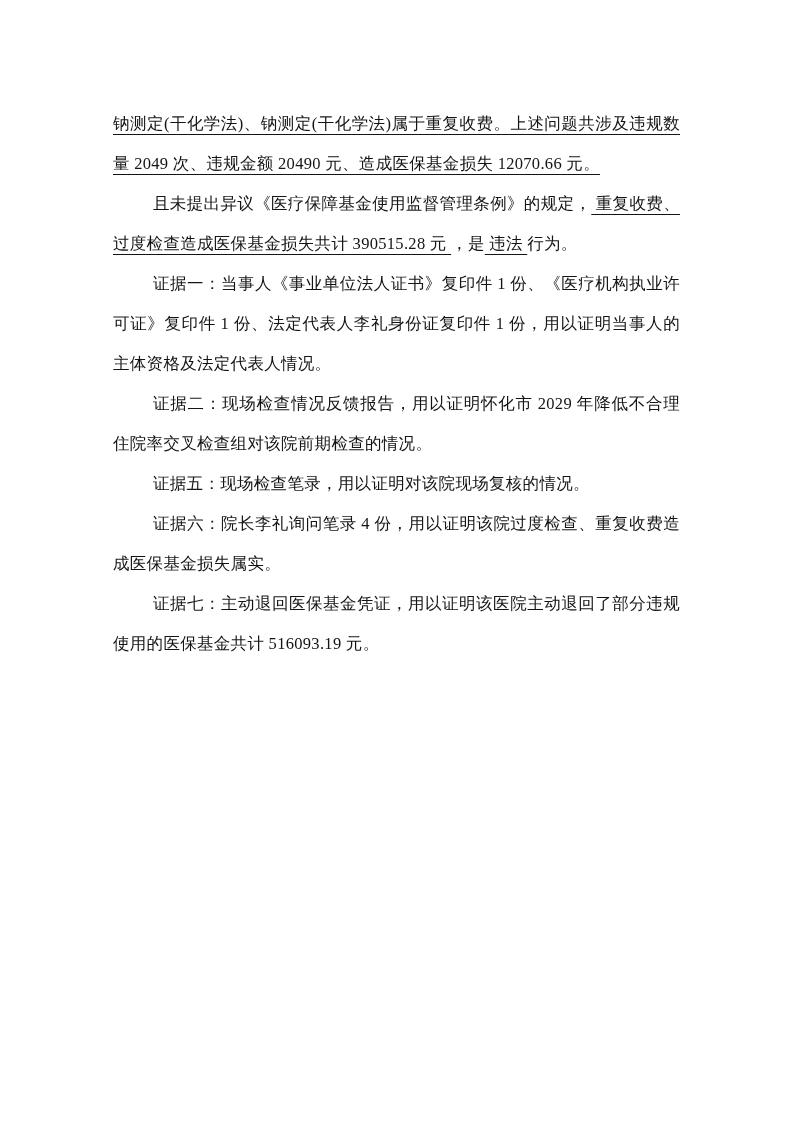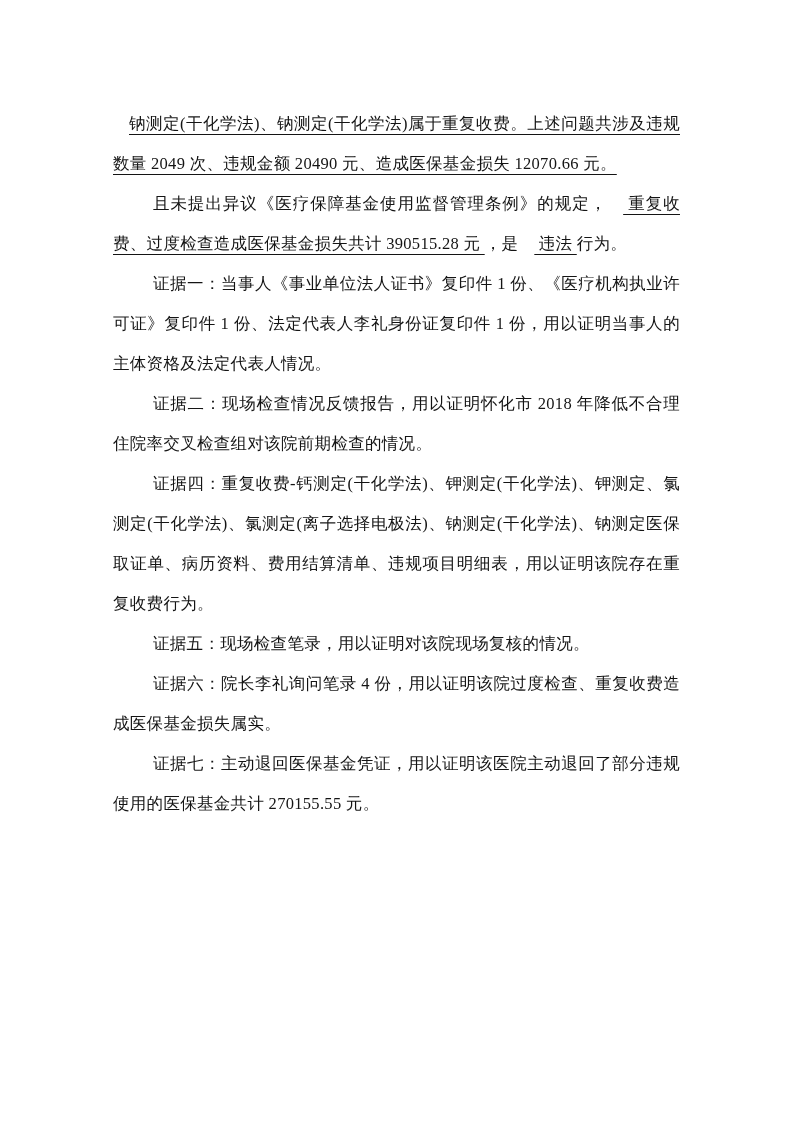--- a/index.html
+++ b/index.html
@@ -34,30 +34,28 @@
     text-indent: 40px;
   }
   .seg {
     text-decoration: none;
   }
   .seg.u {
     text-decoration: underline;
     text-decoration-thickness: 1.2px;
     text-underline-offset: 5px;
     text-decoration-color: #141414;
-    margin-left: 16px;
   }
 </style>
 </head>
 <body>
 
 <div class="page">
   <div class="doc-body">
       <p class="para"><span class="seg u">钠测定(干化学法)、钠测定(干化学法)属于重复收费。上述问题共涉及违规数量 2049 次、违规金额 20490 元、造成医保基金损失 12070.66 元。</span></p>
       <p class="para indent"><span class="seg">且未提出异议《医疗保障基金使用监督管理条例》的规定，</span><span class="seg u"> 重复收费、过度检查造成医保基金损失共计 390515.28 元 </span><span class="seg">，是</span><span class="seg u"> 违法 </span><span class="seg">行为。</span></p>
       <p class="para indent"><span class="seg">证据一：当事人《事业单位法人证书》复印件 1 份、《医疗机构执业许可证》复印件 1 份、法定代表人李礼身份证复印件 1 份，用以证明当事人的主体资格及法定代表人情况。</span></p>
-      <p class="para indent"><span class="seg">证据二：现场检查情况反馈报告，用以证明怀化市 2018 年降低不合理住院率交叉检查组对该院前期检查的情况。</span></p>
-      <p class="para indent"><span class="seg">证据四：重复收费-钙测定(干化学法)、钾测定(干化学法)、钾测定、氯测定(干化学法)、氯测定(离子选择电极法)、钠测定(干化学法)、钠测定医保取证单、病历资料、费用结算清单、违规项目明细表，用以证明该院存在重复收费行为。</span></p>
+      <p class="para indent"><span class="seg">证据二：现场检查情况反馈报告，用以证明怀化市 2029 年降低不合理住院率交叉检查组对该院前期检查的情况。</span></p>
       <p class="para indent"><span class="seg">证据五：现场检查笔录，用以证明对该院现场复核的情况。</span></p>
       <p class="para indent"><span class="seg">证据六：院长李礼询问笔录 4 份，用以证明该院过度检查、重复收费造成医保基金损失属实。</span></p>
-      <p class="para indent"><span class="seg">证据七：主动退回医保基金凭证，用以证明该医院主动退回了部分违规使用的医保基金共计 270155.55 元。</span></p>
+      <p class="para indent"><span class="seg">证据七：主动退回医保基金凭证，用以证明该医院主动退回了部分违规使用的医保基金共计 516093.19 元。</span></p>
     </div>
 </div>
 
 </body></html>

